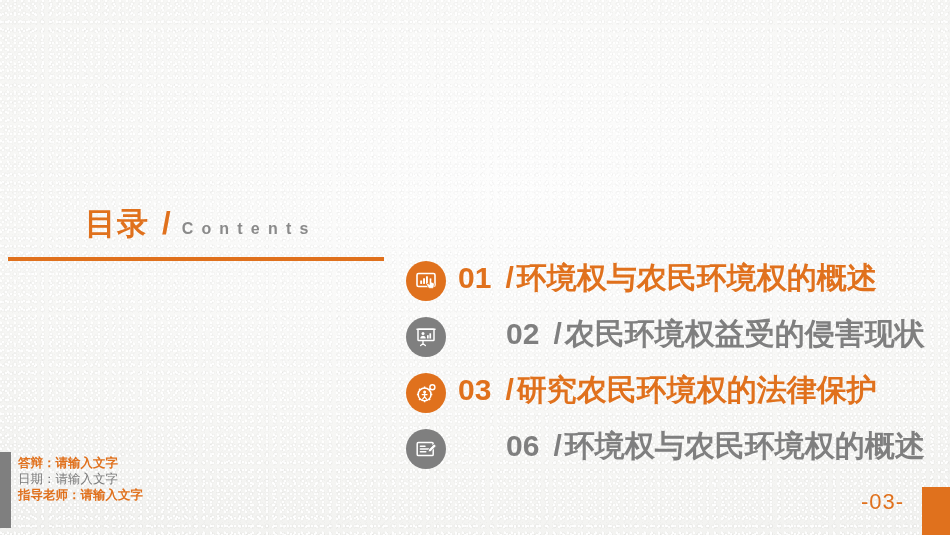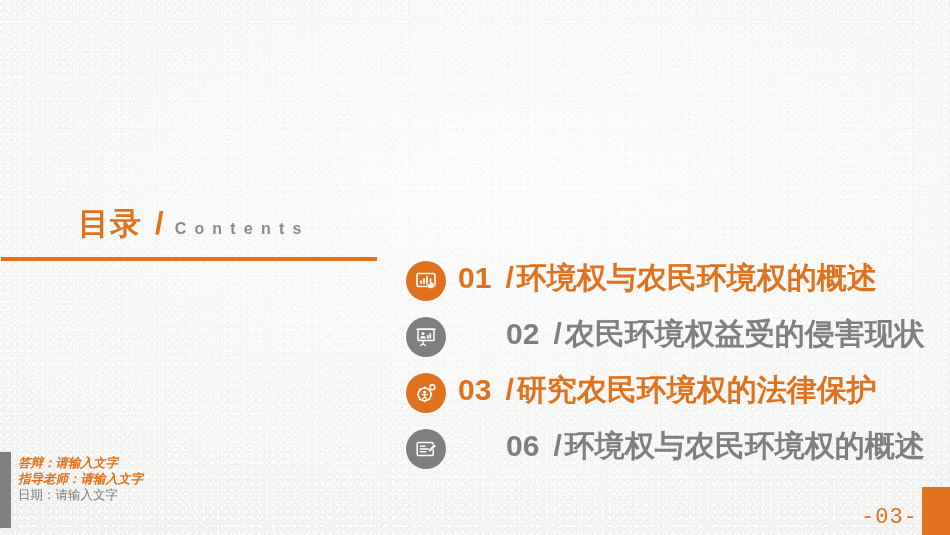--- a/index.html
+++ b/index.html
@@ -26,21 +26,21 @@
       linear-gradient(118deg, rgba(0,0,0,0.018) 0 1px, transparent 1px 5px),
       linear-gradient(32deg, rgba(255,255,255,0.5) 0 1px, transparent 1px 6px),
       radial-gradient(ellipse 120% 100% at 55% 35%, #fdfdfd 0%, #f6f6f4 52%, #ececea 100%);
     background-size: 7px 7px, 9px 9px, 8px 8px, 11px 11px, 6px 6px, 7px 7px, 100% 100%;
     box-sizing: border-box;
   }
 
   
   #heading-block {
     position: absolute;
-    left: 1px;
+    left: 8px;
     top: 208px;
     width: 376px;
     height: 54px;
     padding-left: 45px;
   }
   #heading-row {
     position: absolute;
     left: 77px;
     top: 0px;
     display: flex;
@@ -136,41 +136,41 @@
     left: 18px;
     top: 455px;
     width: 230px;
   }
   .info-line {
     font-size: 12.5px;
     line-height: 16px;
     white-space: nowrap;
     font-family: "Liberation Sans", sans-serif;
   }
-  .info-line.orange { color: #e0711d; font-weight: bold; font-style: italic; }
+  .info-line.orange { color: #e0711d; font-weight: bold; }
   .info-line.gray   { color: #7a7a7a; }
 
   #left-gray-bar {
     position: absolute;
     left: 0px;
     top: 452px;
     width: 11px;
     height: 76px;
     background: #7f7f7f;
   }
 
   
   #page-number {
     position: absolute;
     left: 861px;
-    top: 505px;
+    top: 489px;
     font-size: 22px;
     color: #e0711d;
     letter-spacing: 1px;
-    font-family: Liberation Mono, monospace;
+    font-family: Liberation Sans, sans-serif;
     text-align: center;
   }
   #right-orange-bar {
     position: absolute;
     left: 922px;
     top: 487px;
     width: 28px;
     height: 48px;
     background: #e0711d;
   }
@@ -251,20 +251,20 @@
       <div class="toc-text gray">
         <span class="toc-num">06</span><span class="toc-sep">/</span><span class="toc-label">环境权与农民环境权的概述</span>
       </div>
     </div>
 
   </div>
 
   <div id="left-gray-bar"></div>
   <div id="info-block">
     <div class="info-line orange">答辩：请输入文字</div>
+    <div class="info-line gray">日期：请输入文字</div>
     <div class="info-line orange">指导老师：请输入文字</div>
-    <div class="info-line gray">日期：请输入文字</div>
   </div>
 
   <div id="page-number">-03-</div>
   <div id="right-orange-bar"></div>
 
 </div>
 
 </body></html>

